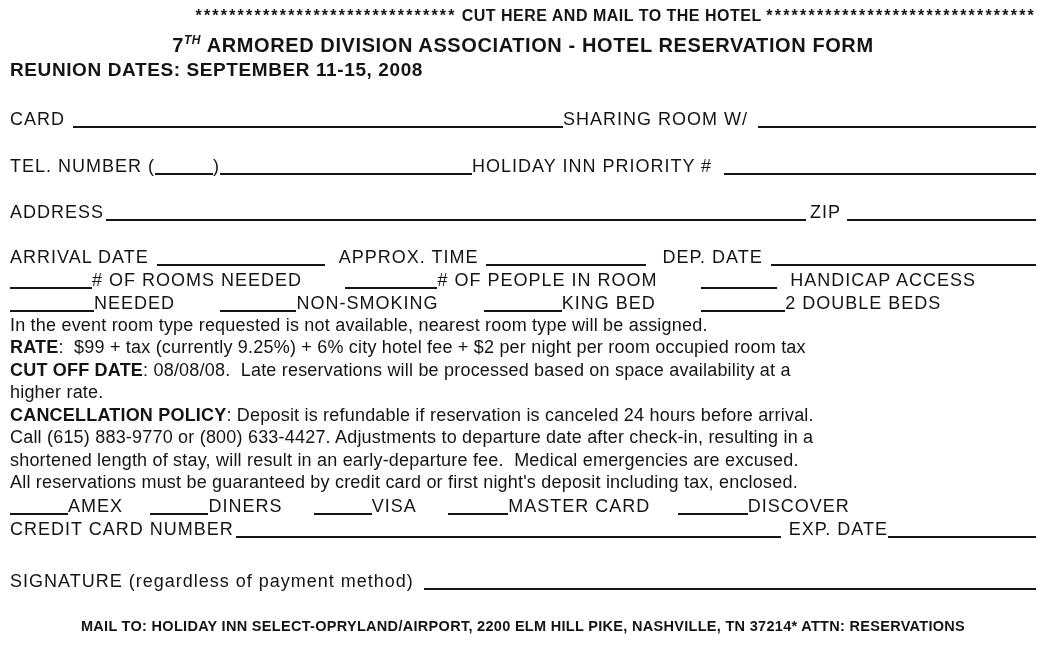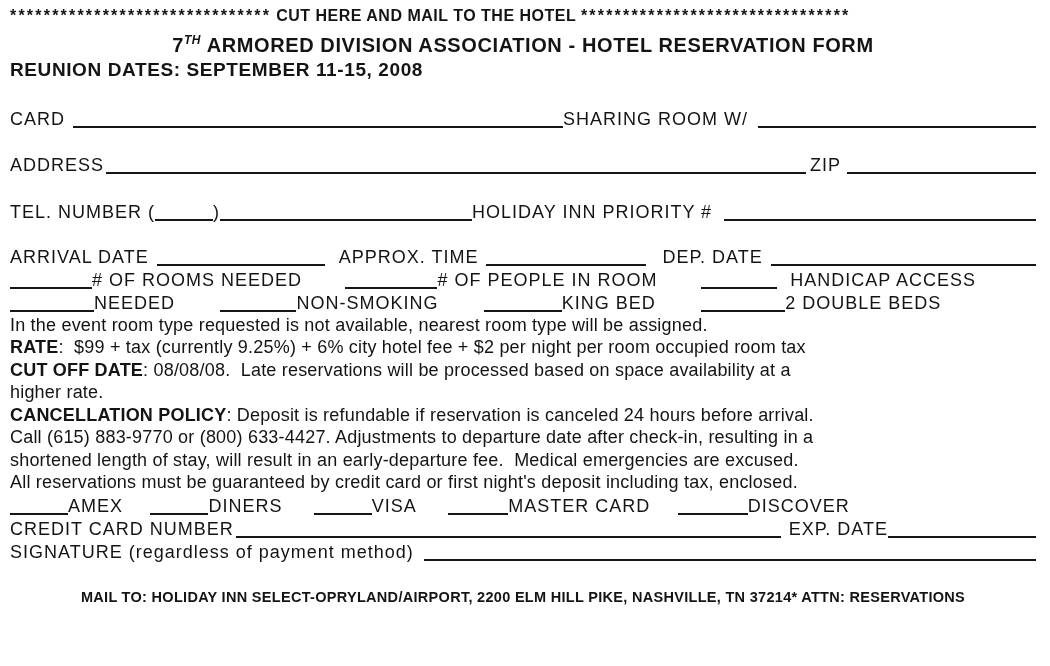--- a/index.html
+++ b/index.html
@@ -5,21 +5,21 @@
   html,body{margin:0;padding:0;background:#ffffff;}
   body{
     width:1050px;height:666px;overflow:hidden;
     font-family:"Liberation Sans","DejaVu Sans",sans-serif;
     color:#141414;letter-spacing:0.4px;
   }
   .sheet{width:1026px;padding:6px 14px 0 10px;}
 
   
   .cut-line{
-    text-align:left;font-size:16px;line-height:20px;font-weight:700;
+    text-align:right;font-size:16px;line-height:20px;font-weight:700;
     white-space:nowrap;letter-spacing:0.5px;
   }
   .cut-line .stars{letter-spacing:2.2px;font-weight:700;}
   .title{
     text-align:center;font-size:20px;line-height:24px;font-weight:700;
     margin-top:2px;letter-spacing:0.6px;
   }
   .title sup{font-size:12px;vertical-align:super;letter-spacing:0.3px;font-style:italic;}
   .title .trest{margin-left:6px;}
   .subtitle{
@@ -48,54 +48,54 @@
   
   .footer{
     margin-top:26px;text-align:center;font-weight:700;font-size:14.5px;
     letter-spacing:0.3px;white-space:nowrap;
   }
 
   .mt-name{margin-top:26px;}
   .mt-addr{margin-top:23px;}
   .mt-tel{margin-top:24px;}
   .mt-arr{margin-top:22px;}
-  .mt-sig{}
+  .mt-sig{margin-top:29px;}
 </style>
 </head>
 <body>
 
 <div class="sheet">
 
   <div class="cut-line"><span class="stars">*******************************</span><span> CUT HERE AND MAIL TO THE HOTEL </span><span class="stars">********************************</span></div>
 
   <div class="title"><span>7</span><sup>TH</sup><span class="trest">ARMORED DIVISION ASSOCIATION - HOTEL RESERVATION FORM</span></div>
 
   <div class="subtitle">REUNION DATES: SEPTEMBER 11-15, 2008</div>
 
   <div class="row mt-name">
     <span class="lbl">CARD</span>
     <span class="blank" style="width:490px;margin-left:8px"></span>
     <span class="lbl">SHARING ROOM W/</span>
     <span class="blank grow" style="margin-left:10px"></span>
   </div>
 
-  <div class="row mt-addr">
-    <span class="lbl">ADDRESS</span>
-    <span class="blank" style="width:700px;margin-left:2px"></span>
-    <span class="lbl" style="margin-left:4px">ZIP</span>
-    <span class="blank grow" style="margin-left:6px"></span>
-  </div>
-
   <div class="row mt-tel">
     <span class="lbl">TEL. NUMBER (</span>
     <span class="blank" style="width:58px"></span>
     <span class="lbl">)</span>
     <span class="blank" style="width:252px"></span>
     <span class="lbl">HOLIDAY INN PRIORITY #</span>
     <span class="blank grow" style="margin-left:12px"></span>
+  </div>
+
+  <div class="row mt-addr">
+    <span class="lbl">ADDRESS</span>
+    <span class="blank" style="width:700px;margin-left:2px"></span>
+    <span class="lbl" style="margin-left:4px">ZIP</span>
+    <span class="blank grow" style="margin-left:6px"></span>
   </div>
 
   <div class="row mt-arr">
     <span class="lbl">ARRIVAL DATE</span>
     <span class="blank" style="width:168px;margin-left:8px"></span>
     <span class="lbl" style="margin-left:14px">APPROX. TIME</span>
     <span class="blank" style="width:160px;margin-left:8px"></span>
     <span class="lbl" style="margin-left:16px">DEP. DATE</span>
     <span class="blank grow" style="margin-left:8px"></span>
   </div>

